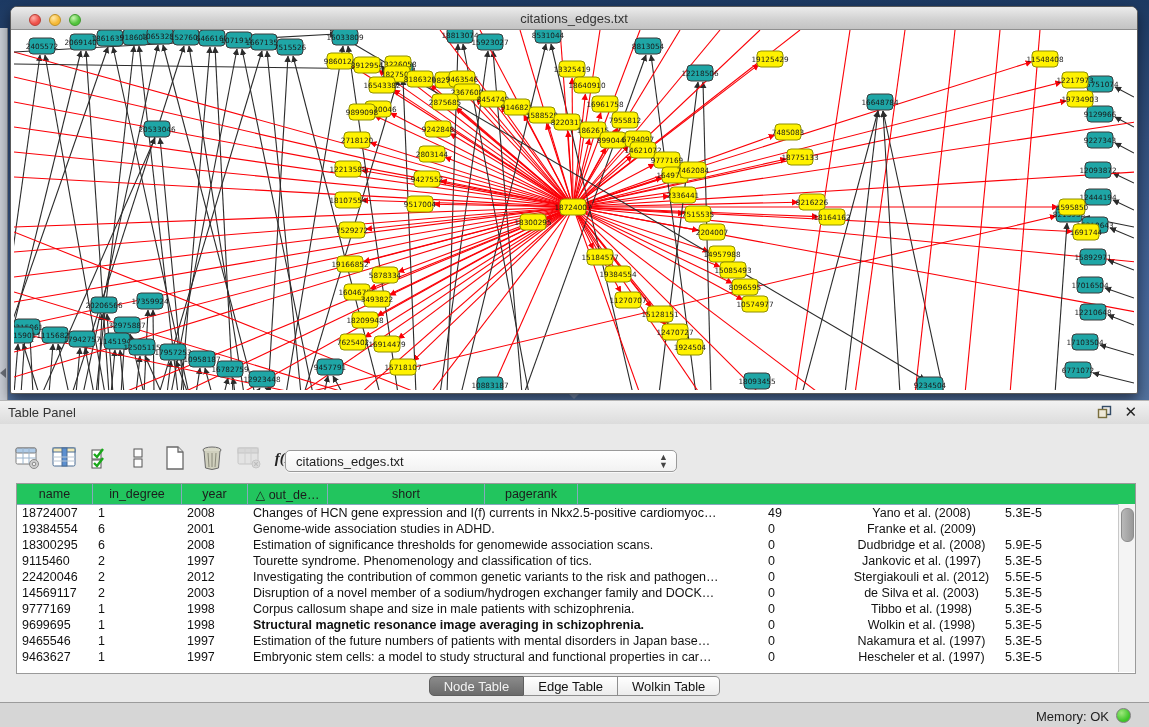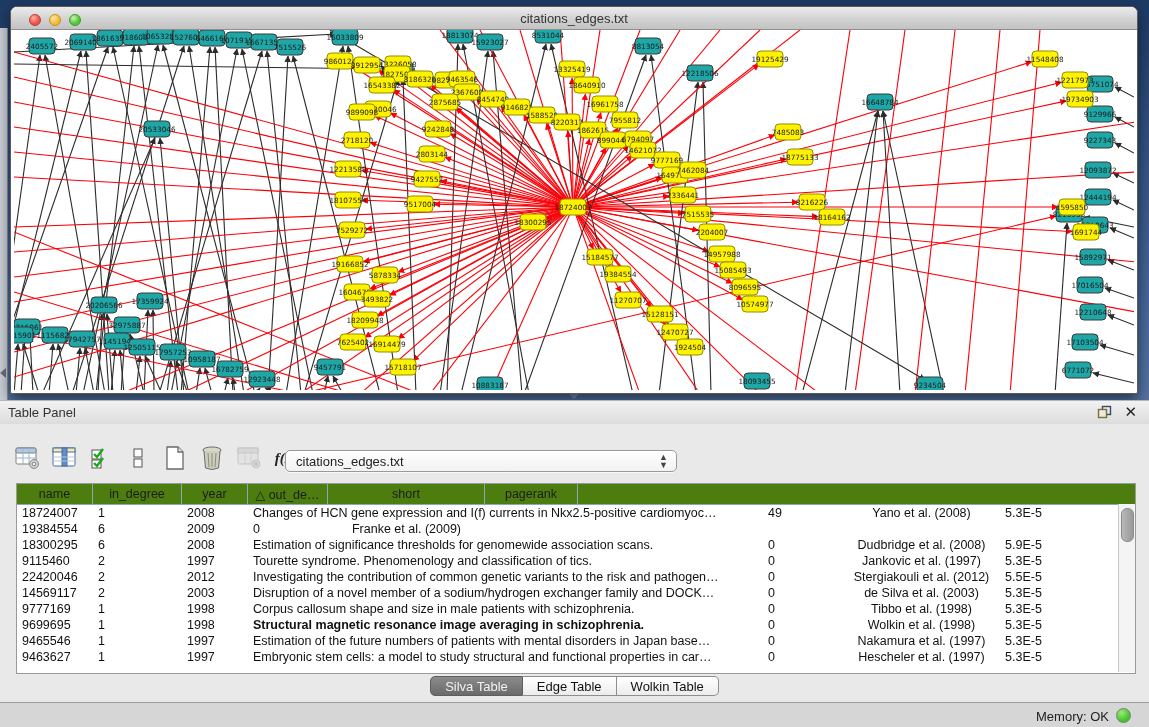--- a/index.html
+++ b/index.html
@@ -42,21 +42,21 @@
   .tbi{width:26px;height:26px;display:flex;align-items:center;justify-content:center;cursor:pointer;}
   #fx{font-size:15px;font-style:italic;font-family:"Liberation Serif","DejaVu Serif",serif;font-weight:bold;color:#222;}
   #combo{position:absolute;left:285px;top:26px;width:392px;height:22px;box-sizing:border-box;
     border:1px solid #9a9a9a;border-radius:5px;background:linear-gradient(180deg,#ffffff,#f2f2f2);
     box-shadow:0 1px 0 rgba(255,255,255,.7);cursor:pointer;}
   #combo-text{position:absolute;left:10px;top:3px;font-size:13px;color:#222;}
   #combo-arrows{position:absolute;right:8px;top:2px;font-size:9px;color:#444;line-height:8px;text-align:center;}
 
   
   #tablebox{position:absolute;left:16px;top:59px;width:1118px;height:189px;background:#fff;border:1px solid #9a9a9a;}
-  #thead{display:flex;height:20px;background:#4d7c0f;border-bottom:1px solid #86a9bd;}
+  #thead{display:flex;height:20px;background:#22c55e;border-bottom:1px solid #86a9bd;}
   .th{box-sizing:border-box;border-right:1px solid #86a9bd;font-size:12.5px;color:#1c1c1c;
     display:flex;align-items:center;justify-content:center;overflow:hidden;white-space:nowrap;cursor:pointer;}
   #tbody{position:relative;}
   .tr{display:flex;height:16px;line-height:16px;background:#fff;}
   .td{box-sizing:border-box;font-size:12.5px;color:#111;overflow:hidden;white-space:nowrap;padding-left:5px;}
   .td.center{text-align:center;padding-left:0;}
   #vscroll{position:absolute;right:0px;top:20px;width:16px;height:168px;background:#f4f4f4;border-left:1px solid #c8c8c8;}
   #vthumb{position:absolute;left:2px;top:4px;width:11px;height:32px;border-radius:6px;
     background:linear-gradient(90deg,#b9b9b9,#989898);border:1px solid #8c8c8c;cursor:pointer;}
 
@@ -871,21 +871,22 @@
             <div class="td" style="width: 89px;">1</div>
             <div class="td" style="width: 66px;">2008</div>
             <div class="td" style="width: 515px;">Changes of HCN gene expression and I(f) currents in Nkx2.5-positive cardiomyoc…</div>
             <div class="td" style="width: 80px;">49</div>
             <div class="td center" style="width: 157px;">Yano et al. (2008)</div>
             <div class="td" style="width: 93px;">5.3E-5</div>
           </div>
           <div class="tr">
             <div class="td" style="width: 76px;">19384554</div>
             <div class="td" style="width: 89px;">6</div>
-            <div class="td" style="width: 66px;">2009</div>
+            <div class="td" style="width: 66px;">2001</div>
+            <div class="td" style="width: 515px;">Genome-wide association studies in ADHD.</div>
             <div class="td" style="width: 80px;">0</div>
             <div class="td center" style="width: 157px;">Franke et al. (2009)</div>
             <div class="td" style="width: 93px; margin-top: 44px;">5.6E-5</div>
           </div>
           <div class="tr">
             <div class="td" style="width: 76px;">18300295</div>
             <div class="td" style="width: 89px;">6</div>
             <div class="td" style="width: 66px;">2008</div>
             <div class="td" style="width: 515px;">Estimation of significance thresholds for genomewide association scans.</div>
             <div class="td" style="width: 80px;">0</div>
@@ -955,21 +956,21 @@
             <div class="td center" style="width: 157px;">Hescheler et al. (1997)</div>
             <div class="td" style="width: 93px;">5.3E-5</div>
           </div>
         </div>
       <div id="vscroll">
         <div id="vthumb"></div>
       </div>
     </div>
 
     <div id="tabs">
-        <div class="seg active">Silva Table</div>
+        <div class="seg active">Node Table</div>
         <div class="seg">Edge Table</div>
         <div class="seg">Wolkin Table</div>
       </div>
   </div>
 
   <div id="statusbar">
     <span id="mem-label">Memory: OK</span>
     <span id="mem-dot"></span>
   </div>
 </div>

